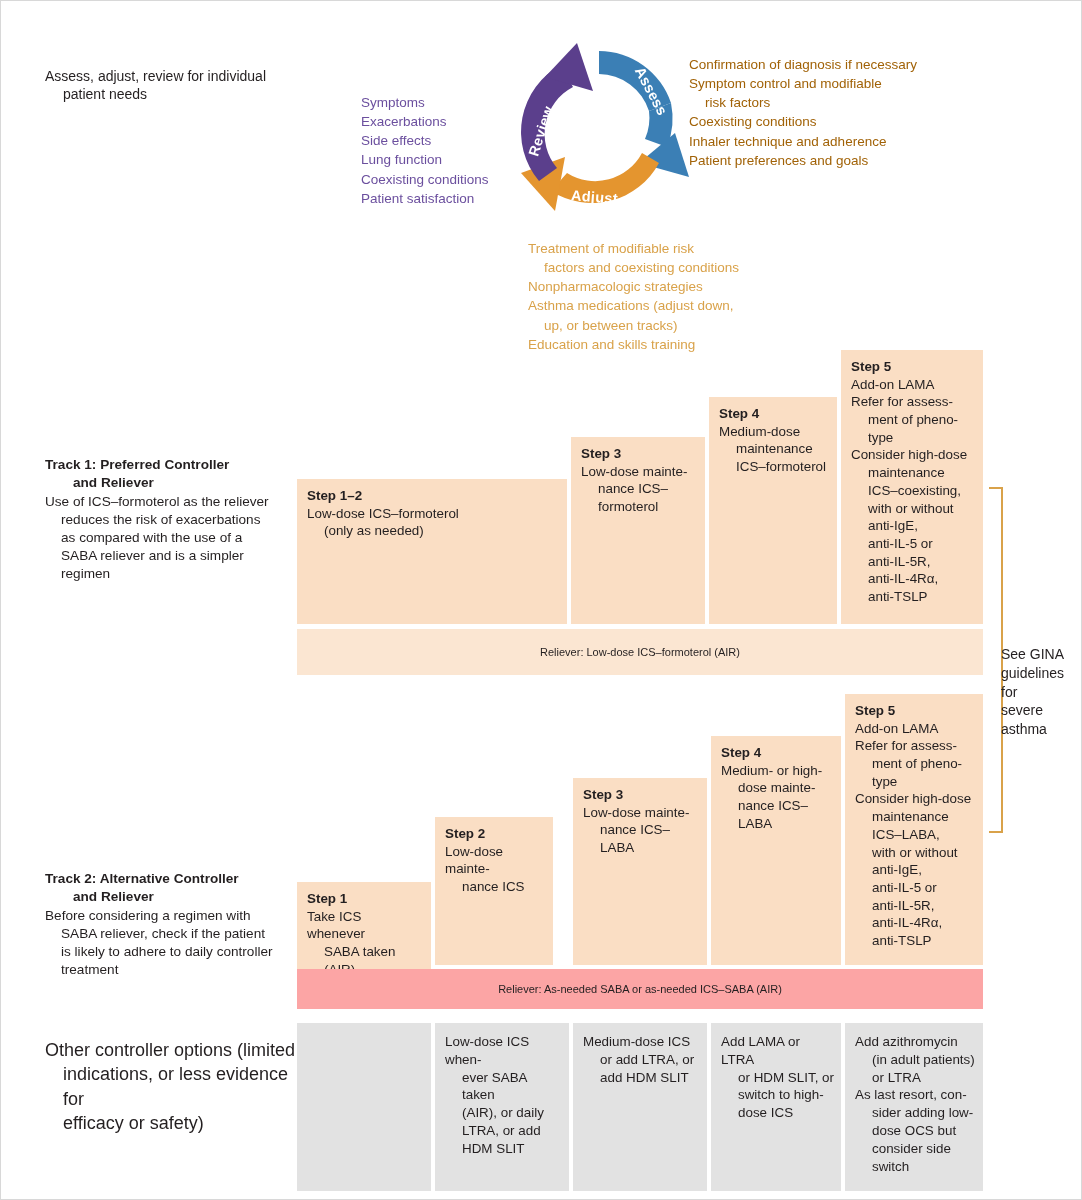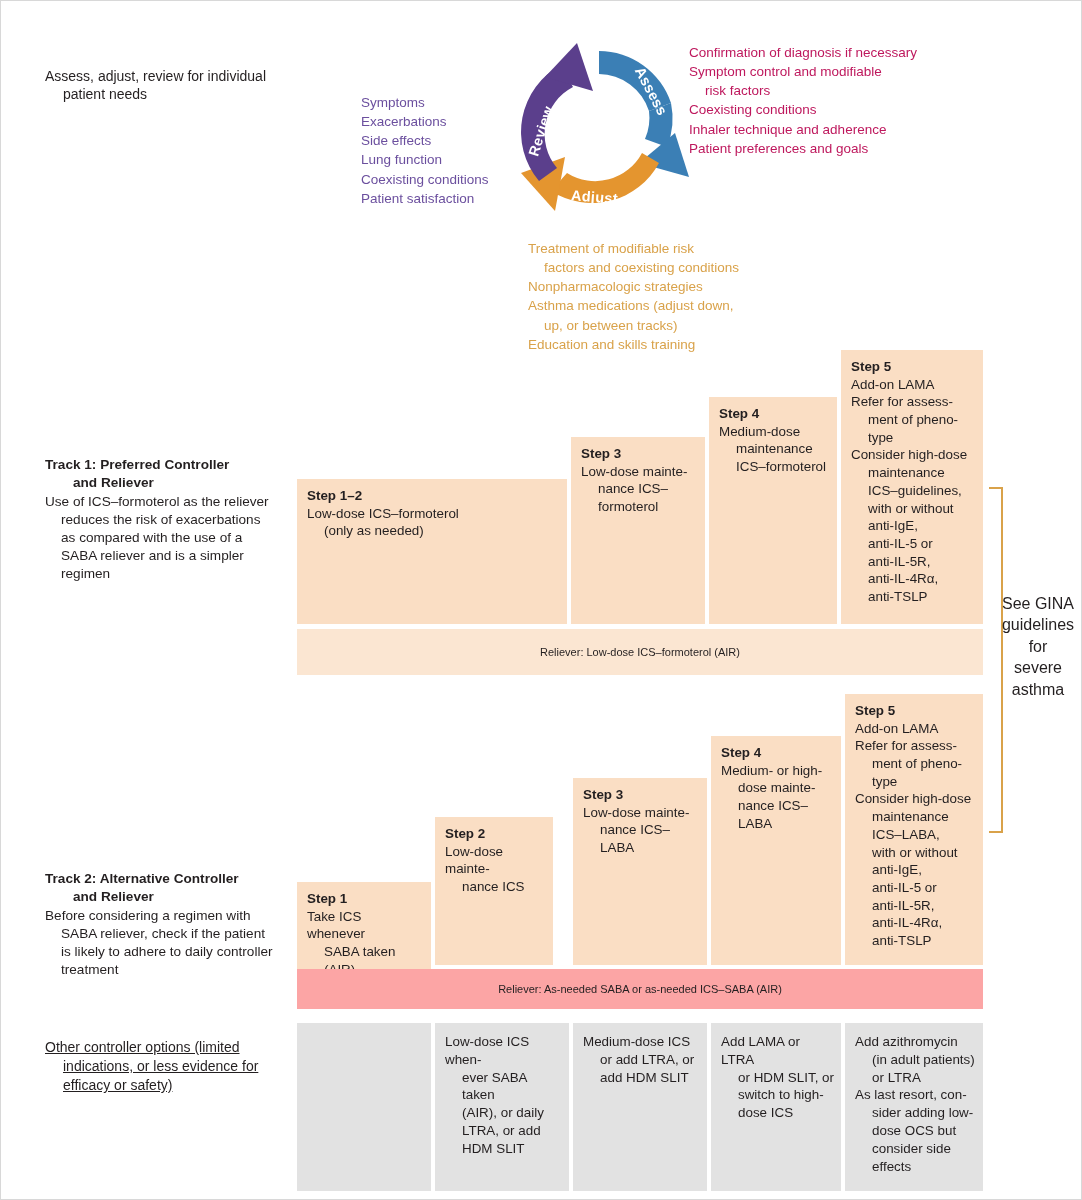--- a/index.html
+++ b/index.html
@@ -26,21 +26,21 @@
   .pam-sub{
     position:absolute; left:44px; top:55px; width:300px;
     font-size:14px; line-height:1.3;
   }
   .pam-sub .ind{ display:block; padding-left:18px; }
 
   
   .list{ position:absolute; font-size:13.5px; line-height:1.42; }
   .list .ind{ display:block; padding-left:16px; }
   .review-list{ left:360px; top:92px; width:180px; color:#6b4f9e; }
-  .assess-list{ left:688px; top:42px; width:300px; color:#be185d; }
+  .assess-list{ left:688px; top:54px; width:300px; color:#a16207; }
   .adjust-list{ left:527px; top:238px; width:290px; color:#d9a24a; }
 
   
   .cycle{ position:absolute; left:498px; top:38px; width:200px; height:190px; }
   .cycle svg{ display:block; }
   .cyc-label{
     position:absolute; color:#fff; font-weight:bold; font-size:14.5px;
     letter-spacing:.3px;
   }
   .lbl-review{ left:16px; top:84px; transform:rotate(-72deg); }
@@ -48,21 +48,21 @@
   .lbl-adjust{ left:72px; top:150px; transform:rotate(4deg); }
 
   
   .track-label{ position:absolute; left:44px; width:265px; font-size:13.6px; line-height:1.32; }
   .track-label .hd{ font-weight:bold; }
   .track-label .hd .ind{ display:block; padding-left:28px; }
   .track-label .bd{ margin-top:1px; }
   .track-label .bd .ind{ display:block; padding-left:16px; }
   #track1-label{ top:455px; }
   #track2-label{ top:869px; }
-  #other-label{ top:1037px; font-size:14px; line-height:1.36;text-decoration:underline; }
+  #other-label{ top:1037px; font-size:18px; line-height:1.36; }
   #other-label .ind{ display:block; padding-left:18px; }
 
   
   .grid{ position:absolute; left:296px; top:0; width:686px; height:1200px; }
 
   .stepbox{
     position:absolute;
     background:#fadec4;
     padding:8px 9px 6px 10px;
     font-size:13.4px;
@@ -87,22 +87,22 @@
     font-size:13.4px;
     line-height:1.33;
   }
   .otherbox .ind{ display:block; padding-left:17px; }
   .otherbox .l{ display:block; }
 
   
   .bracket{ position:absolute; left:988px; top:486px; width:14px; height:346px;
     border:2px solid #d9a24a; border-left:none; }
   .gina{
-    position:absolute; left:1000px; top:592px; width:74px;
-    text-align:center; font-size:16px; line-height:1.34;
+    position:absolute; left:1000px; top:644px; width:74px;
+    text-align:left; font-size:14px; line-height:1.34;
   }
   .gina .l{ display:block; }
 </style>
 </head>
 <body>
 
 <div id="figure">
 
   <div class="pam-sub" style="top:66px;">
     <span>Assess, adjust, review for individual</span>
@@ -198,21 +198,21 @@
         <span class="ind l">ICS–formoterol</span>
       </div>
     <div class="stepbox" id="t1s3" style="left:544px; top:349px; width:142px; height:274px;">
         <span class="t">Step 5</span>
         <span class="l">Add-on LAMA</span>
         <span class="l">Refer for assess-</span>
         <span class="ind l">ment of pheno-</span>
         <span class="ind l">type</span>
         <span class="l">Consider high-dose</span>
         <span class="ind l">maintenance</span>
-        <span class="ind l">ICS–guidelines,</span>
+        <span class="ind l">ICS–coexisting,</span>
         <span class="ind l">with or without</span>
         <span class="ind l">anti-IgE,</span>
         <span class="ind l">anti-IL-5 or</span>
         <span class="ind l">anti-IL-5R,</span>
         <span class="ind l">anti-IL-4Rα,</span>
         <span class="ind l">anti-TSLP</span>
       </div>
     <div class="reliever r1" id="t1rel" style="left:0px; top:628px; width:686px; height:46px;">
         <span>Reliever: Low-dose ICS–formoterol (AIR)</span>
       </div>
@@ -278,21 +278,21 @@
         <span class="ind l">dose ICS</span>
       </div>
     <div class="otherbox" id="o4" style="left:548px; top:1022px; width:138px; height:168px;">
         <span class="l">Add azithromycin</span>
         <span class="ind l">(in adult patients)</span>
         <span class="ind l">or LTRA</span>
         <span class="l">As last resort, con-</span>
         <span class="ind l">sider adding low-</span>
         <span class="ind l">dose OCS but</span>
         <span class="ind l">consider side</span>
-        <span class="ind l">effects</span>
+        <span class="ind l">switch</span>
       </div>
   </div>
 
   <div class="bracket"></div>
   <div class="gina" id="gina">
       <span class="l">See GINA</span>
       <span class="l">guidelines</span>
       <span class="l">for</span>
       <span class="l">severe</span>
       <span class="l">asthma</span>

